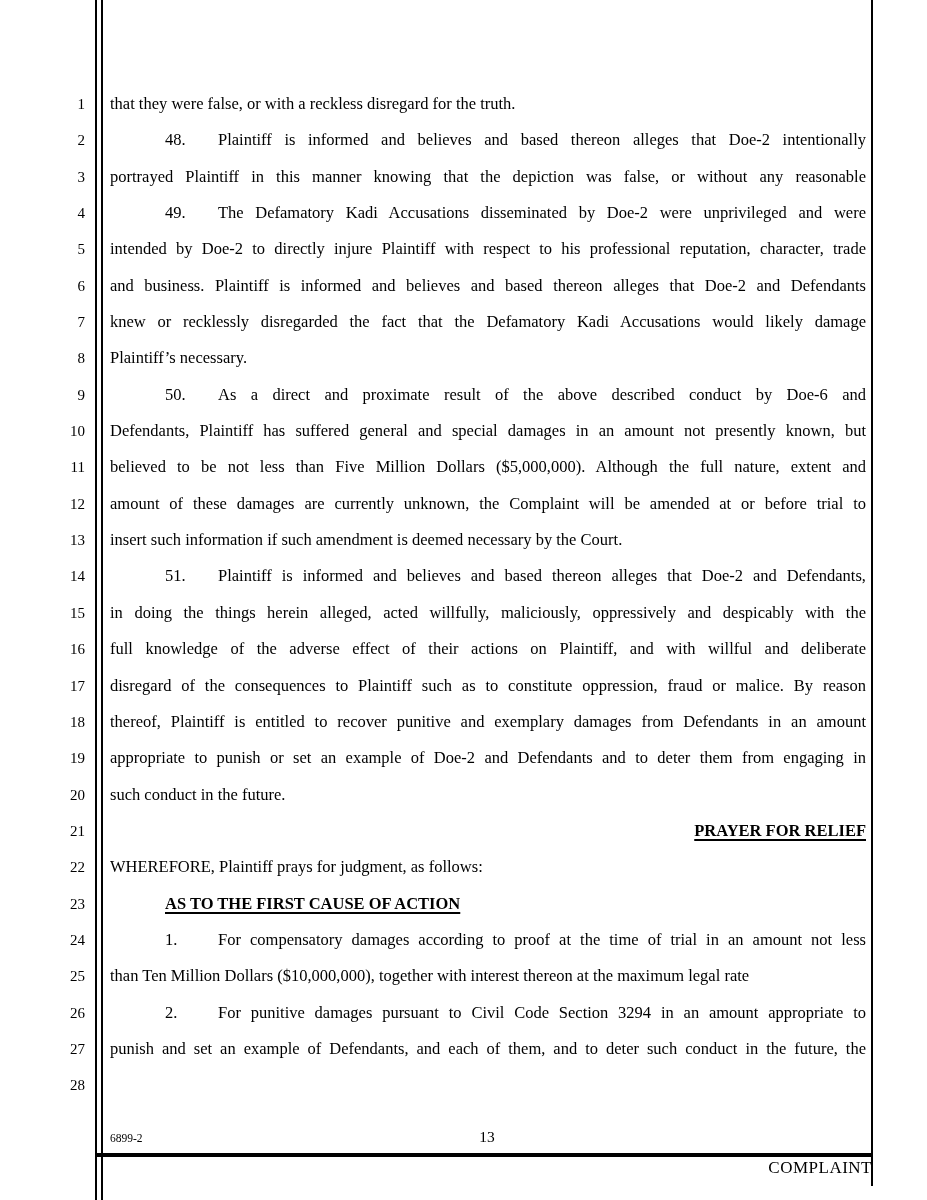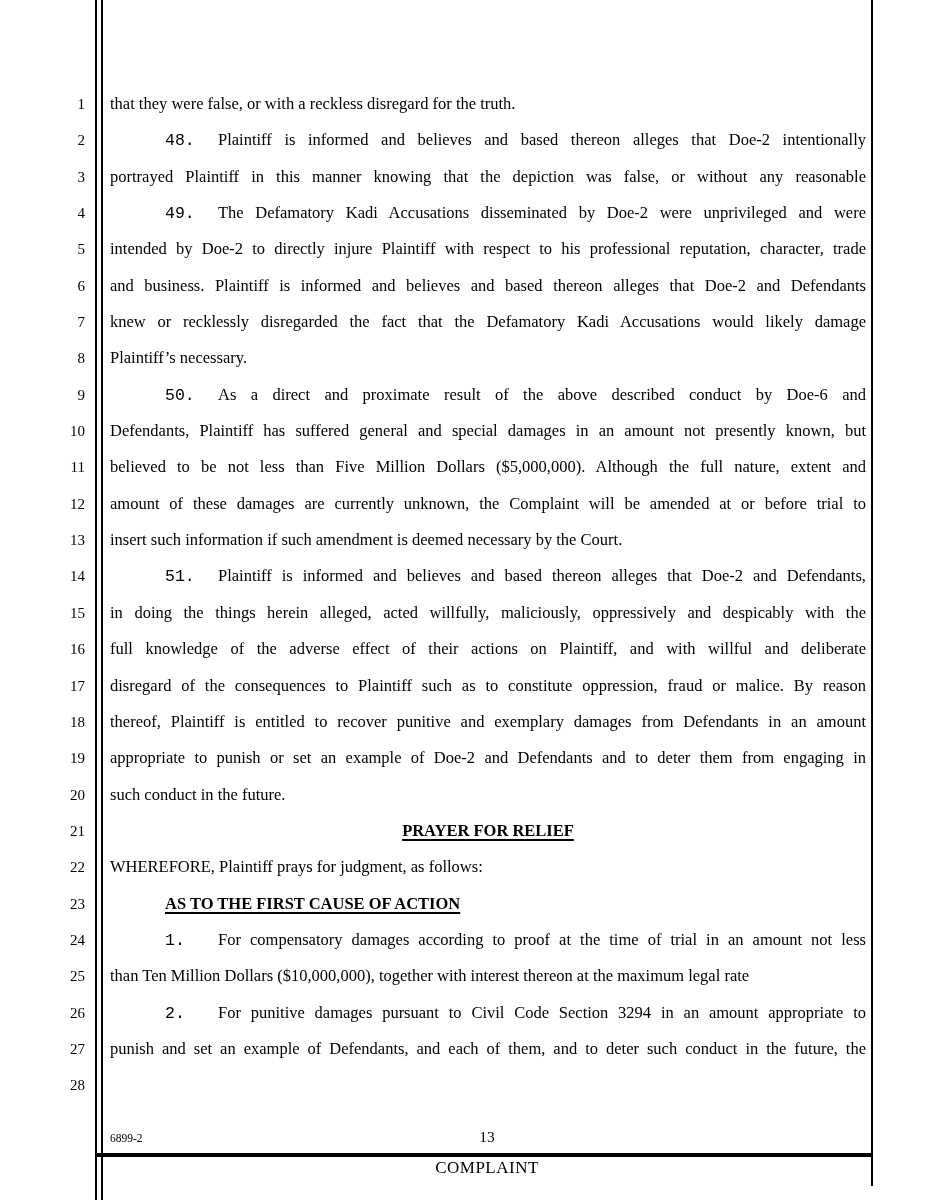--- a/index.html
+++ b/index.html
@@ -28,22 +28,22 @@
 
   
   .textcol {
     position:absolute; left:110px; top:86px; width:756px;
     font-size:16.5px;
   }
   .line { height:36.35px; line-height:36.35px; overflow:hidden; }
   .line.justify    { text-align:justify; text-align-last:justify; }
   .line.plain      { text-align:left; }
   .line.para-start { text-align:justify; text-align-last:justify; padding-left:55px; }
-  .line.para-start .marker { display:inline-block; width:53px;font-family:Liberation Mono, monospace; }
-  .line.heading-center { text-align:center; }
+  .line.para-start .marker { display:inline-block; width:53px; }
+  .line.heading-center { text-align:right; }
   .line.heading-indent { text-align:left; padding-left:55px; }
   .hd {
     font-weight:bold;
     text-decoration:underline;
     text-decoration-thickness:1.8px;
     text-underline-offset:3px;
   }
 
   
   .footer-docket {
@@ -53,21 +53,21 @@
   .footer-pagenum {
     position:absolute; left:102px; width:770px; top:1128px;
     text-align:center; font-size:15.5px;
   }
   .footer-rule {
     position:absolute; left:96px; top:1153px;
     width:777px; height:3.5px; background:#000;
   }
   .footer-title {
     position:absolute; left:102px; width:770px; top:1158px;
-    text-align:center; font-size:17px; letter-spacing:0.5px;
+    text-align:right; font-size:17px; letter-spacing:0.5px;
   }
 </style>
 </head>
 <body>
 
 <div class="page">
 
   <div class="vrule left-a"></div>
   <div class="vrule left-b"></div>
   <div class="vrule right"></div>

